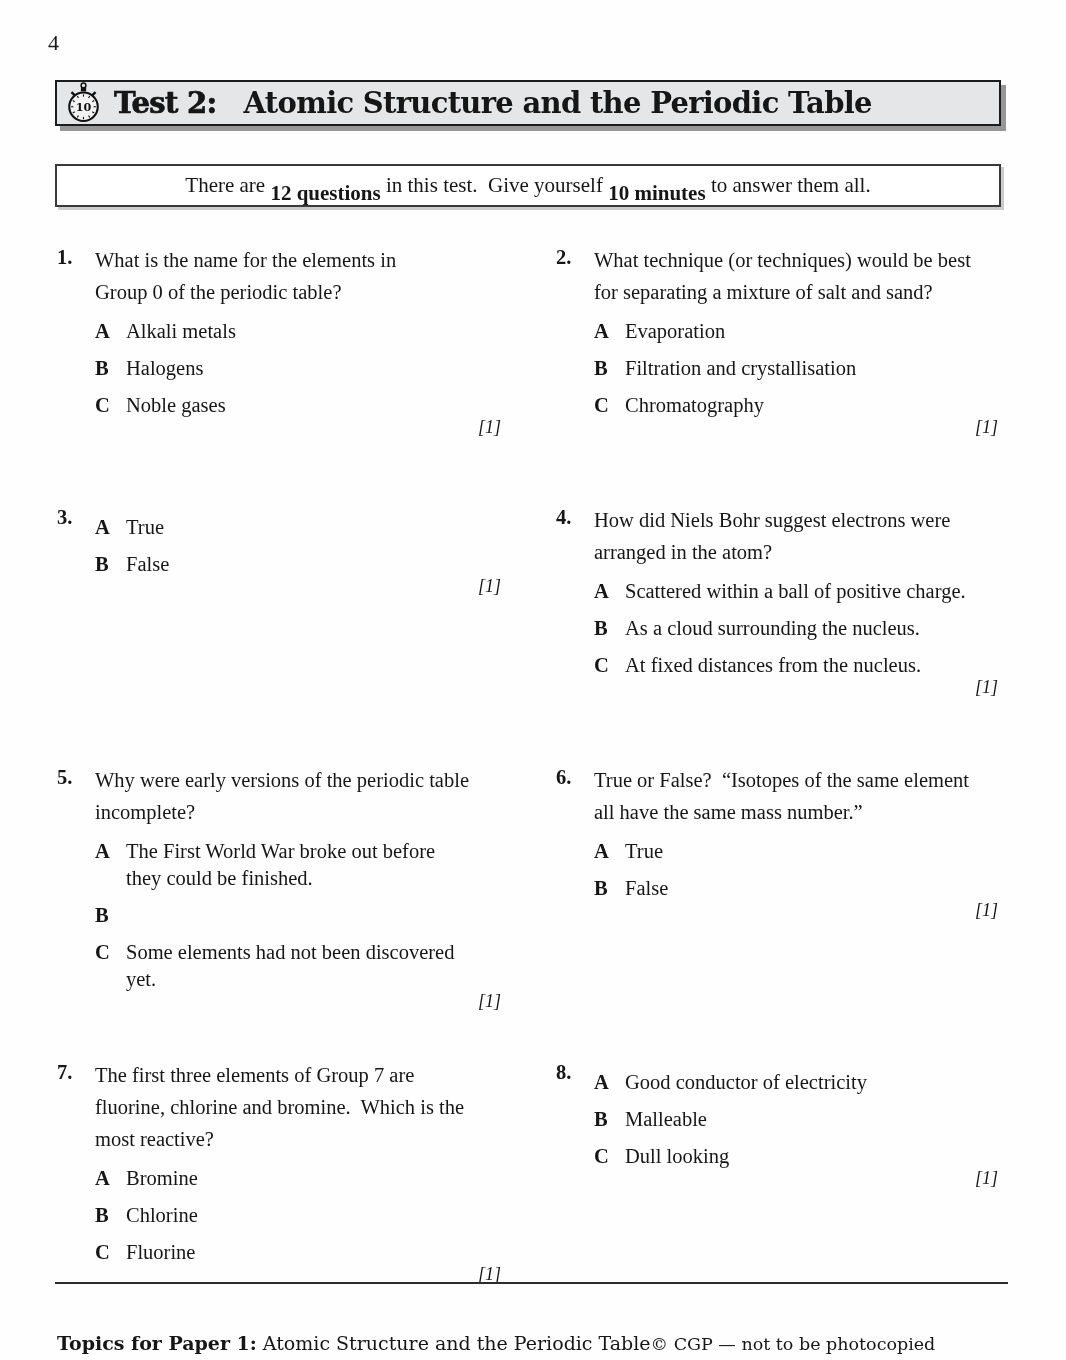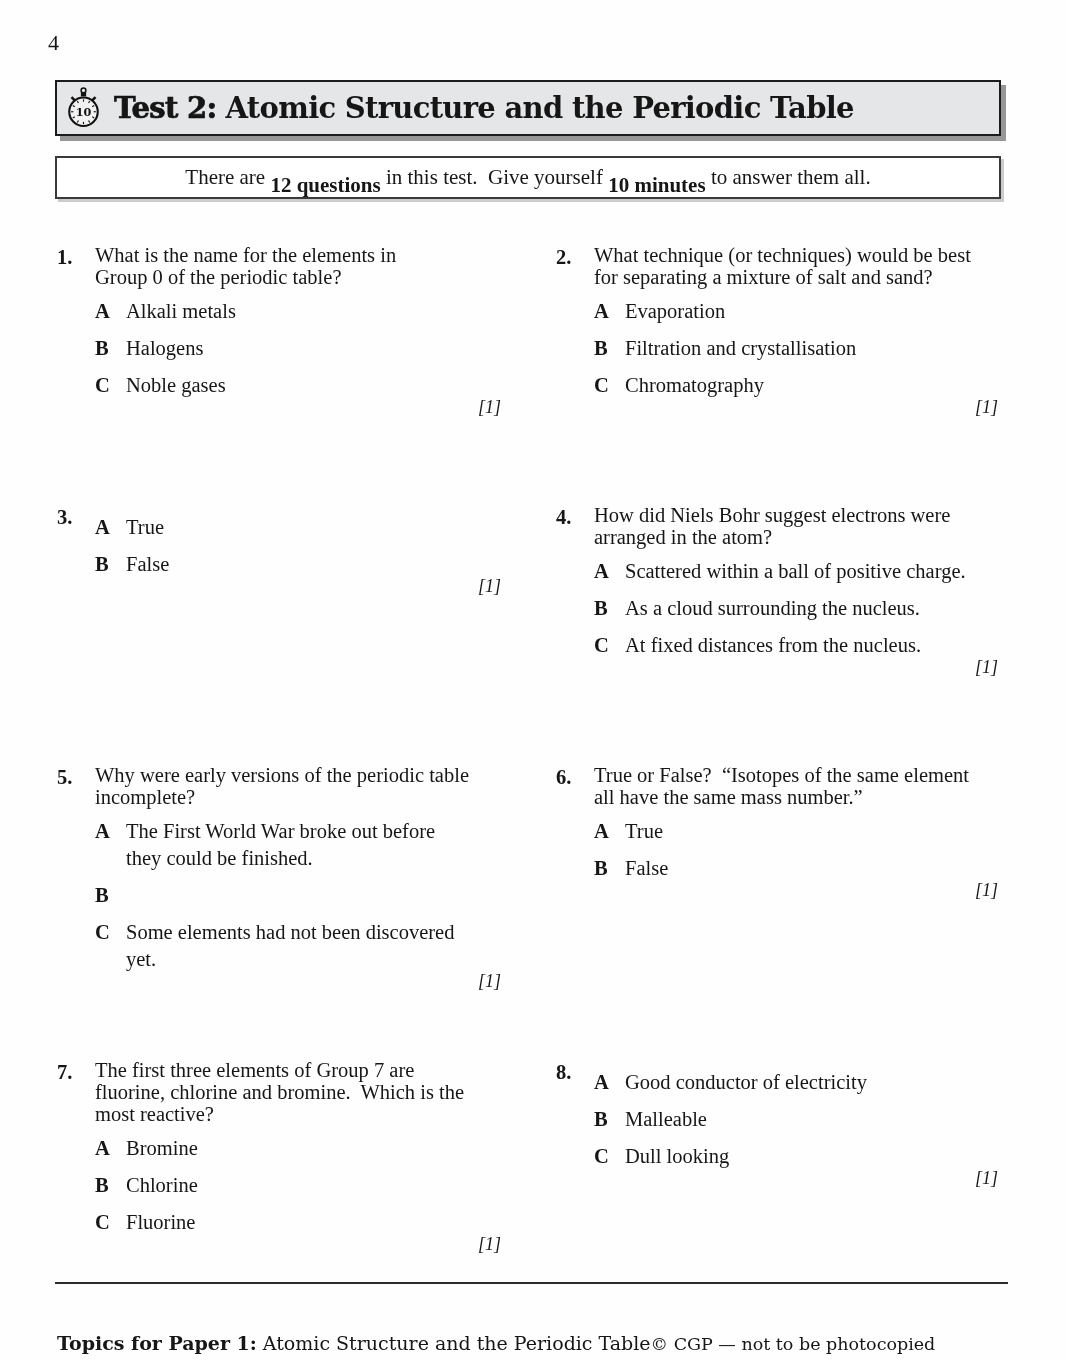--- a/index.html
+++ b/index.html
@@ -20,48 +20,48 @@
     top: 30px;
     font-size: 22px;
   }
 
   
   .test-header {
     position: absolute;
     left: 55px;
     top: 80px;
     width: 946px;
-    height: 56px;
+    height: 46px;
     background: #e4e6e7;
     border: 2px solid #1c1c1c;
     box-shadow: 5px 5px 0 rgba(125,125,125,0.8);
     display: flex;
     align-items: center;
     padding-left: 8px;
   }
   .timer-icon { flex: none; display: flex; align-items: center; }
   .timer-icon svg { display: block; }
   .test-title {
     font-family: "DejaVu Serif", serif;
     font-size: 29px;
     font-weight: bold;
     margin-left: 12px;
     white-space: nowrap;
     letter-spacing: -0.7px;
   }
   .title-prefix {
     -webkit-text-stroke: 0.7px #111;
-    margin-right: 9px;
+    margin-right: 27px;
   }
 
   
   .instruction-box {
     position: absolute;
     left: 55px;
-    top: 156px;
+    top: 164px;
     width: 946px;
     height: 43px;
     background: #ffffff;
     border: 2px solid #3a3a3a;
     box-shadow: 3px 3px 0 rgba(170,170,170,0.6);
     display: flex;
     align-items: center;
     justify-content: center;
     font-size: 21px;
     white-space: pre;
@@ -80,21 +80,21 @@
   .qnum {
     font-weight: bold;
     width: 38px;
     flex: none;
     font-size: 20.5px;
     line-height: 27px;
   }
   .qbody { flex: 1; min-width: 0; }
   .qtext {
     font-size: 20.5px;
-    line-height: 22px;
+    line-height: 32px;
     white-space: pre;
     margin-bottom: 5px;
   }
   .option {
     display: flex;
     margin-top: 10px;
     font-size: 20.5px;
     line-height: 27px;
   }
   .optletter { font-weight: bold; width: 31px; flex: none; }

